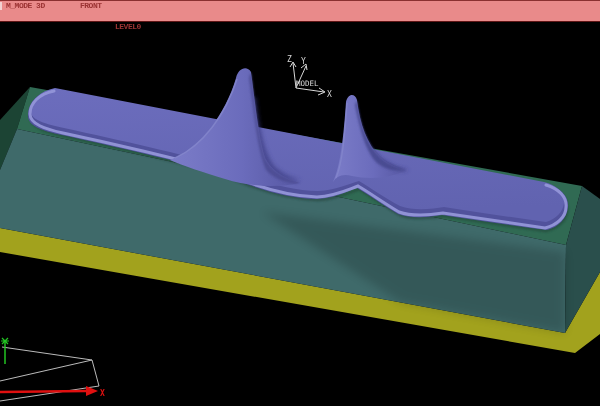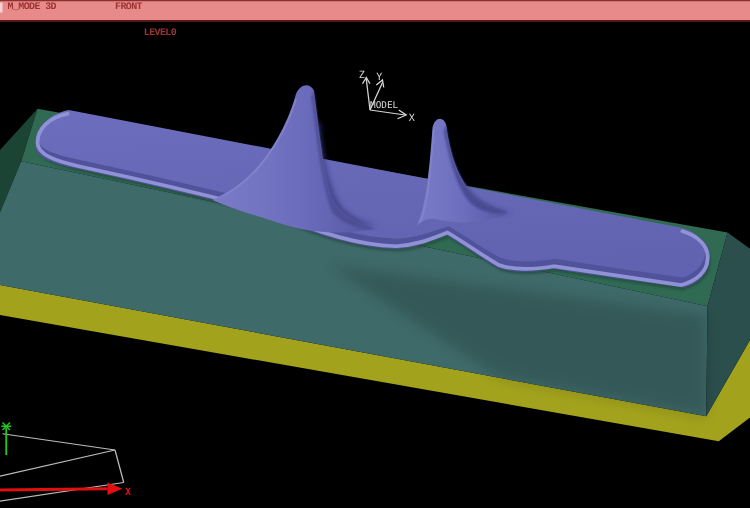--- a/index.html
+++ b/index.html
@@ -1,30 +1,30 @@
 <!DOCTYPE html>
 <html><head>
 <meta charset="utf-8">
 <style>
   html,body{margin:0;padding:0;background:#000;}
   .screen{
     position:relative;width:600px;height:406px;overflow:hidden;
     background:#000;font-family:"Liberation Mono","DejaVu Sans Mono",monospace;
   }
   .titlebar{
-    position:absolute;top:0;left:0;width:600px;height:17px;
+    position:absolute;top:0;left:0;width:600px;height:22px;
     background:#e98a8a;border-top:1px solid #8a3030;border-bottom:1px solid #5f1616;
     box-sizing:border-box;z-index:3;
   }
   .titlebar .item{
     position:absolute;top:0px;font-size:8px;line-height:9px;font-weight:bold;
     letter-spacing:-0.5px;color:#9c3434;white-space:pre;
   }
   .t-mode{left:6px;}
-  .t-view{left:92px;}
+  .t-view{left:80px;}
   .t-level{left:115px;margin-top:21px;}
   .edge-marker{
     position:absolute;top:1px;left:0;width:2px;height:8px;background:#f2d2d2;
   }
   .viewport{position:absolute;top:0;left:0;z-index:1;}
   text{font-family:"DejaVu Sans Mono","Liberation Mono",monospace;}
 </style>
 </head>
 <body>
 

